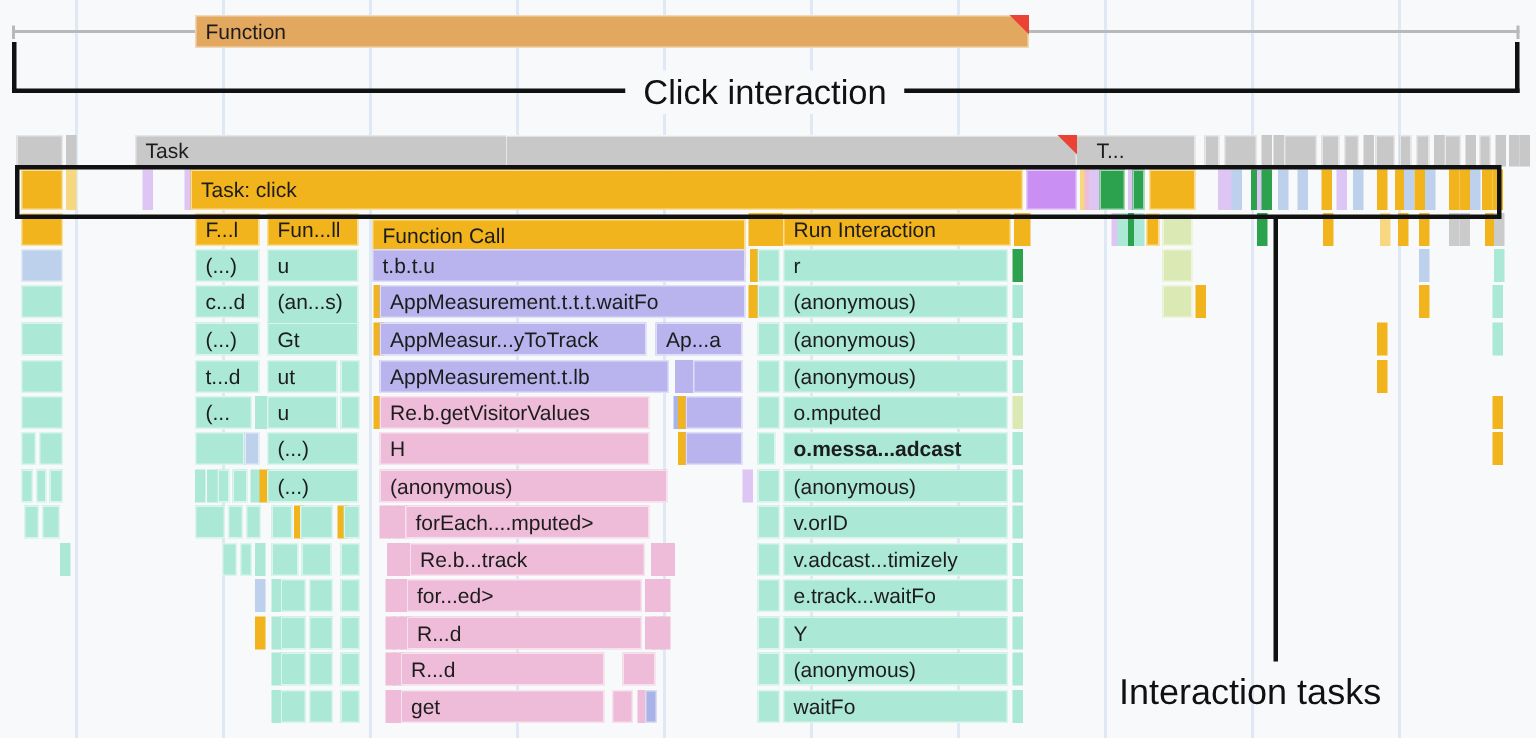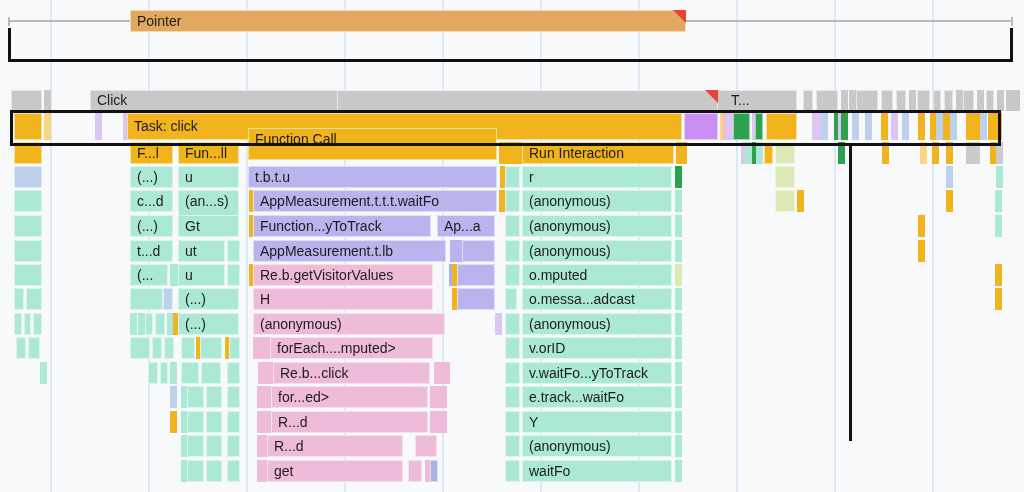--- a/index.html
+++ b/index.html
@@ -39,24 +39,24 @@
       <div class="gridline" style="left: 246px;"></div>
       <div class="gridline" style="left: 344px;"></div>
       <div class="gridline" style="left: 442px;"></div>
       <div class="gridline" style="left: 540px;"></div>
       <div class="gridline" style="left: 638px;"></div>
       <div class="gridline" style="left: 736px;"></div>
       <div class="gridline" style="left: 834px;"></div>
       <div class="gridline" style="left: 932px;"></div>
     </div>
   <div id="block-layer">
-      <div class="block hl" style="left: 130px; top: 10px; width: 556px; height: 22px; line-height: 22px; background: rgb(227, 168, 95);">Pointer</div>
+      <div class="block hl" style="left: 130px; top: 10px; width: 556px; height: 22px; line-height: 22px; background: rgb(227, 168, 95);">Function</div>
       <div class="block hl" style="left: 11px; top: 90px; width: 31px; height: 21px; line-height: 21px; background: rgb(200, 200, 200);"></div>
       <div class="block" style="left: 44px; top: 90px; width: 5px; height: 21px; line-height: 21px; background: rgb(200, 200, 200);"></div>
-      <div class="block hl" style="left: 90px; top: 90px; width: 707px; height: 21px; line-height: 21px; background: rgb(200, 200, 200);">Click</div>
+      <div class="block hl" style="left: 90px; top: 90px; width: 707px; height: 21px; line-height: 21px; background: rgb(200, 200, 200);">Task</div>
       <div class="block hatch hl" style="left: 337px; top: 90px; width: 381px; height: 21px; line-height: 21px; background: rgba(0, 0, 0, 0);"></div>
       <div class="block" style="left: 724px; top: 90px; width: 40px; height: 21px; line-height: 21px; background: transparent;">T...</div>
       <div class="block hl" style="left: 803px; top: 90px; width: 10px; height: 21px; line-height: 21px; background: rgb(200, 200, 200);"></div>
       <div class="block hl" style="left: 816px; top: 90px; width: 22px; height: 21px; line-height: 21px; background: rgb(200, 200, 200);"></div>
       <div class="block" style="left: 841px; top: 90px; width: 6px; height: 21px; line-height: 21px; background: rgb(200, 200, 200);"></div>
       <div class="block" style="left: 849px; top: 90px; width: 4px; height: 21px; line-height: 21px; background: rgb(200, 200, 200);"></div>
       <div class="block hl" style="left: 856px; top: 90px; width: 22px; height: 21px; line-height: 21px; background: rgb(200, 200, 200);"></div>
       <div class="block hl" style="left: 881px; top: 90px; width: 12px; height: 21px; line-height: 21px; background: rgb(200, 200, 200);"></div>
       <div class="block hl" style="left: 896px; top: 90px; width: 10px; height: 21px; line-height: 21px; background: rgb(200, 200, 200);"></div>
       <div class="block" style="left: 909px; top: 90px; width: 5px; height: 21px; line-height: 21px; background: rgb(200, 200, 200);"></div>
@@ -100,21 +100,21 @@
       <div class="block" style="left: 943px; top: 113px; width: 3px; height: 27px; line-height: 27px; background: rgb(242, 180, 28);"></div>
       <div class="block" style="left: 950px; top: 113px; width: 2px; height: 27px; line-height: 27px; background: rgb(189, 208, 236);"></div>
       <div class="block" style="left: 966px; top: 113px; width: 3px; height: 27px; line-height: 27px; background: rgb(242, 180, 28);"></div>
       <div class="block" style="left: 973px; top: 113px; width: 3px; height: 27px; line-height: 27px; background: rgb(242, 180, 28);"></div>
       <div class="block" style="left: 980px; top: 113px; width: 2px; height: 27px; line-height: 27px; background: rgb(189, 208, 236);"></div>
       <div class="block" style="left: 988px; top: 113px; width: 4px; height: 27px; line-height: 27px; background: rgb(242, 180, 28);"></div>
       <div class="block" style="left: 995px; top: 113px; width: 3px; height: 27px; line-height: 27px; background: rgb(242, 180, 28);"></div>
       <div class="block hl" style="left: 14px; top: 142px; width: 28px; height: 22px; line-height: 22px; background: rgb(242, 180, 28);"></div>
       <div class="block hl" style="left: 130px; top: 142px; width: 43px; height: 22px; line-height: 22px; background: rgb(242, 180, 28);">F...l</div>
       <div class="block hl" style="left: 178px; top: 142px; width: 61px; height: 22px; line-height: 22px; background: rgb(242, 180, 28);">Fun...ll</div>
-      <div class="block hl" style="left: 248px; top: 128px; width: 249px; height: 32px; line-height: 22px; background: rgb(242, 180, 28);">Function Call</div>
+      <div class="block hl" style="left: 248px; top: 146px; width: 249px; height: 32px; line-height: 22px; background: rgb(242, 180, 28);">Function Call</div>
       <div class="block" style="left: 499px; top: 142px; width: 3px; height: 22px; line-height: 22px; background: rgb(242, 180, 28);"></div>
       <div class="block" style="left: 504px; top: 142px; width: 2px; height: 22px; line-height: 22px; background: rgb(242, 180, 28);"></div>
       <div class="block" style="left: 510px; top: 142px; width: 4px; height: 22px; line-height: 22px; background: rgb(242, 180, 28);"></div>
       <div class="block" style="left: 516px; top: 142px; width: 4px; height: 22px; line-height: 22px; background: rgb(242, 180, 28);"></div>
       <div class="block hl" style="left: 522px; top: 142px; width: 152px; height: 22px; line-height: 22px; background: rgb(242, 180, 28);">Run Interaction</div>
       <div class="block" style="left: 676px; top: 142px; width: 2px; height: 22px; line-height: 22px; background: rgb(242, 180, 28);"></div>
       <div class="block" style="left: 680px; top: 142px; width: 2px; height: 22px; line-height: 22px; background: rgb(242, 180, 28);"></div>
       <div class="block" style="left: 741px; top: 142px; width: 2px; height: 22px; line-height: 22px; background: rgb(221, 198, 244);"></div>
       <div class="block" style="left: 745px; top: 142px; width: 2px; height: 22px; line-height: 22px; background: rgb(171, 232, 213);"></div>
       <div class="block" style="left: 752px; top: 142px; width: 2px; height: 22px; line-height: 22px; background: rgb(44, 162, 78);"></div>
@@ -151,21 +151,21 @@
       <div class="block hl" style="left: 522px; top: 190px; width: 150px; height: 22px; line-height: 22px; background: rgb(171, 232, 213);">(anonymous)</div>
       <div class="block" style="left: 675px; top: 190px; width: 2px; height: 22px; line-height: 22px; background: rgb(171, 232, 213);"></div>
       <div class="block hl" style="left: 775px; top: 190px; width: 20px; height: 22px; line-height: 22px; background: rgb(219, 233, 180);"></div>
       <div class="block" style="left: 797px; top: 190px; width: 2px; height: 22px; line-height: 22px; background: rgb(242, 180, 28);"></div>
       <div class="block" style="left: 946px; top: 190px; width: 3px; height: 22px; line-height: 22px; background: rgb(242, 180, 28);"></div>
       <div class="block" style="left: 995px; top: 190px; width: 3px; height: 22px; line-height: 22px; background: rgb(171, 232, 213);"></div>
       <div class="block hl" style="left: 14px; top: 215px; width: 28px; height: 22px; line-height: 22px; background: rgb(171, 232, 213);"></div>
       <div class="block hl" style="left: 130px; top: 215px; width: 43px; height: 22px; line-height: 22px; background: rgb(171, 232, 213);">(...)</div>
       <div class="block hl" style="left: 178px; top: 215px; width: 61px; height: 22px; line-height: 22px; background: rgb(171, 232, 213);">Gt</div>
       <div class="block" style="left: 249px; top: 215px; width: 3px; height: 22px; line-height: 22px; background: rgb(242, 180, 28);"></div>
-      <div class="block hl" style="left: 253px; top: 215px; width: 178px; height: 22px; line-height: 22px; background: rgb(185, 179, 238);">Function...yToTrack</div>
+      <div class="block hl" style="left: 253px; top: 215px; width: 178px; height: 22px; line-height: 22px; background: rgb(185, 179, 238);">AppMeasur...yToTrack</div>
       <div class="block hl" style="left: 437px; top: 215px; width: 58px; height: 22px; line-height: 22px; background: rgb(185, 179, 238);">Ap...a</div>
       <div class="block hl" style="left: 505px; top: 215px; width: 15px; height: 22px; line-height: 22px; background: rgb(171, 232, 213);"></div>
       <div class="block hl" style="left: 522px; top: 215px; width: 150px; height: 22px; line-height: 22px; background: rgb(171, 232, 213);">(anonymous)</div>
       <div class="block" style="left: 675px; top: 215px; width: 2px; height: 22px; line-height: 22px; background: rgb(171, 232, 213);"></div>
       <div class="block" style="left: 918px; top: 215px; width: 3px; height: 22px; line-height: 22px; background: rgb(242, 180, 28);"></div>
       <div class="block" style="left: 995px; top: 215px; width: 2px; height: 22px; line-height: 22px; background: rgb(171, 232, 213);"></div>
       <div class="block hl" style="left: 14px; top: 240px; width: 28px; height: 22px; line-height: 22px; background: rgb(171, 232, 213);"></div>
       <div class="block hl" style="left: 130px; top: 240px; width: 43px; height: 22px; line-height: 22px; background: rgb(171, 232, 213);">t...d</div>
       <div class="block hl" style="left: 178px; top: 240px; width: 47px; height: 22px; line-height: 22px; background: rgb(171, 232, 213);">ut</div>
       <div class="block hl" style="left: 227px; top: 240px; width: 13px; height: 22px; line-height: 22px; background: rgb(171, 232, 213);"></div>
@@ -195,21 +195,21 @@
       <div class="block" style="left: 995px; top: 264px; width: 3px; height: 22px; line-height: 22px; background: rgb(242, 180, 28);"></div>
       <div class="block hl" style="left: 14px; top: 288px; width: 10px; height: 22px; line-height: 22px; background: rgb(171, 232, 213);"></div>
       <div class="block hl" style="left: 26px; top: 288px; width: 16px; height: 22px; line-height: 22px; background: rgb(171, 232, 213);"></div>
       <div class="block hl" style="left: 130px; top: 288px; width: 33px; height: 22px; line-height: 22px; background: rgb(171, 232, 213);"></div>
       <div class="block hl" style="left: 163px; top: 288px; width: 10px; height: 22px; line-height: 22px; background: rgb(189, 208, 236);"></div>
       <div class="block hl" style="left: 178px; top: 288px; width: 61px; height: 22px; line-height: 22px; background: rgb(171, 232, 213);">(...)</div>
       <div class="block hl" style="left: 253px; top: 288px; width: 180px; height: 22px; line-height: 22px; background: rgb(238, 188, 216);">H</div>
       <div class="block" style="left: 452px; top: 288px; width: 2px; height: 22px; line-height: 22px; background: rgb(242, 180, 28);"></div>
       <div class="block hl" style="left: 457px; top: 288px; width: 38px; height: 22px; line-height: 22px; background: rgb(185, 179, 238);"></div>
       <div class="block hl" style="left: 505px; top: 288px; width: 12px; height: 22px; line-height: 22px; background: rgb(171, 232, 213);"></div>
-      <div class="block hl" style="left: 522px; top: 288px; width: 150px; height: 22px; line-height: 22px; background: rgb(171, 232, 213);">o.messa...adcast</div>
+      <div class="block hl" style="left: 522px; top: 288px; width: 150px; height: 22px; line-height: 22px; background: rgb(171, 232, 213); font-weight: bold;">o.messa...adcast</div>
       <div class="block" style="left: 675px; top: 288px; width: 2px; height: 22px; line-height: 22px; background: rgb(171, 232, 213);"></div>
       <div class="block" style="left: 995px; top: 288px; width: 3px; height: 22px; line-height: 22px; background: rgb(242, 180, 28);"></div>
       <div class="block hl" style="left: 14px; top: 313px; width: 8px; height: 22px; line-height: 22px; background: rgb(171, 232, 213);"></div>
       <div class="block hl" style="left: 24px; top: 313px; width: 7px; height: 22px; line-height: 22px; background: rgb(171, 232, 213);"></div>
       <div class="block hl" style="left: 33px; top: 313px; width: 9px; height: 22px; line-height: 22px; background: rgb(171, 232, 213);"></div>
       <div class="block" style="left: 130px; top: 313px; width: 6px; height: 22px; line-height: 22px; background: rgb(171, 232, 213);"></div>
       <div class="block" style="left: 138px; top: 313px; width: 5px; height: 22px; line-height: 22px; background: rgb(171, 232, 213);"></div>
       <div class="block hl" style="left: 145px; top: 313px; width: 8px; height: 22px; line-height: 22px; background: rgb(171, 232, 213);"></div>
       <div class="block hl" style="left: 155px; top: 313px; width: 10px; height: 22px; line-height: 22px; background: rgb(171, 232, 213);"></div>
       <div class="block" style="left: 167px; top: 313px; width: 5px; height: 22px; line-height: 22px; background: rgb(171, 232, 213);"></div>
@@ -240,26 +240,26 @@
       <div class="block" style="left: 40px; top: 362px; width: 3px; height: 22px; line-height: 22px; background: rgb(171, 232, 213);"></div>
       <div class="block hl" style="left: 148px; top: 362px; width: 10px; height: 22px; line-height: 22px; background: rgb(171, 232, 213);"></div>
       <div class="block hl" style="left: 160px; top: 362px; width: 8px; height: 22px; line-height: 22px; background: rgb(171, 232, 213);"></div>
       <div class="block" style="left: 170px; top: 362px; width: 6px; height: 22px; line-height: 22px; background: rgb(171, 232, 213);"></div>
       <div class="block hl" style="left: 181px; top: 362px; width: 18px; height: 22px; line-height: 22px; background: rgb(171, 232, 213);"></div>
       <div class="block hl" style="left: 201px; top: 362px; width: 20px; height: 22px; line-height: 22px; background: rgb(171, 232, 213);"></div>
       <div class="block hl" style="left: 227px; top: 362px; width: 13px; height: 22px; line-height: 22px; background: rgb(171, 232, 213);"></div>
       <div class="block" style="left: 258px; top: 362px; width: 3px; height: 22px; line-height: 22px; background: rgb(238, 188, 216);"></div>
       <div class="block" style="left: 263px; top: 362px; width: 3px; height: 22px; line-height: 22px; background: rgb(238, 188, 216);"></div>
       <div class="block" style="left: 268px; top: 362px; width: 3px; height: 22px; line-height: 22px; background: rgb(238, 188, 216);"></div>
-      <div class="block hl" style="left: 273px; top: 362px; width: 157px; height: 22px; line-height: 22px; background: rgb(238, 188, 216);">Re.b...click</div>
+      <div class="block hl" style="left: 273px; top: 362px; width: 157px; height: 22px; line-height: 22px; background: rgb(238, 188, 216);">Re.b...track</div>
       <div class="block" style="left: 434px; top: 362px; width: 3px; height: 22px; line-height: 22px; background: rgb(238, 188, 216);"></div>
       <div class="block" style="left: 439px; top: 362px; width: 3px; height: 22px; line-height: 22px; background: rgb(238, 188, 216);"></div>
       <div class="block" style="left: 443px; top: 362px; width: 3px; height: 22px; line-height: 22px; background: rgb(238, 188, 216);"></div>
       <div class="block hl" style="left: 505px; top: 362px; width: 15px; height: 22px; line-height: 22px; background: rgb(171, 232, 213);"></div>
-      <div class="block hl" style="left: 522px; top: 362px; width: 150px; height: 22px; line-height: 22px; background: rgb(171, 232, 213);">v.waitFo...yToTrack</div>
+      <div class="block hl" style="left: 522px; top: 362px; width: 150px; height: 22px; line-height: 22px; background: rgb(171, 232, 213);">v.adcast...timizely</div>
       <div class="block" style="left: 675px; top: 362px; width: 2px; height: 22px; line-height: 22px; background: rgb(171, 232, 213);"></div>
       <div class="block" style="left: 170px; top: 386px; width: 4px; height: 22px; line-height: 22px; background: rgb(189, 208, 236);"></div>
       <div class="block" style="left: 181px; top: 386px; width: 4px; height: 22px; line-height: 22px; background: rgb(171, 232, 213);"></div>
       <div class="block hl" style="left: 187px; top: 386px; width: 17px; height: 22px; line-height: 22px; background: rgb(171, 232, 213);"></div>
       <div class="block hl" style="left: 206px; top: 386px; width: 16px; height: 22px; line-height: 22px; background: rgb(171, 232, 213);"></div>
       <div class="block hl" style="left: 227px; top: 386px; width: 13px; height: 22px; line-height: 22px; background: rgb(171, 232, 213);"></div>
       <div class="block" style="left: 257px; top: 386px; width: 3px; height: 22px; line-height: 22px; background: rgb(238, 188, 216);"></div>
       <div class="block" style="left: 262px; top: 386px; width: 3px; height: 22px; line-height: 22px; background: rgb(238, 188, 216);"></div>
       <div class="block" style="left: 267px; top: 386px; width: 3px; height: 22px; line-height: 22px; background: rgb(238, 188, 216);"></div>
       <div class="block hl" style="left: 271px; top: 386px; width: 157px; height: 22px; line-height: 22px; background: rgb(238, 188, 216);">for...ed&gt;</div>
@@ -311,15 +311,17 @@
     </div>
   <div id="overlay-layer">
       <div class="whisker" style="left: 8px; top: 20px; width: 122px;"></div>
       <div class="wcap" style="left: 8px; top: 17px;"></div>
       <div class="whisker" style="left: 686px; top: 20px; width: 327px;"></div>
       <div class="wcap" style="left: 1011px; top: 17px;"></div>
       <div class="tri" style="left: 673px; top: 10px;"></div>
       <div class="tri" style="left: 705px; top: 90px;"></div>
     </div>
   <div class="bracket"></div>
+  <div class="bracket-label">Click interaction</div>
   <div class="selection"></div>
   <div class="marker-line"></div>
+  <div class="big-label">Interaction tasks</div>
 </div>
 
 </body></html>

